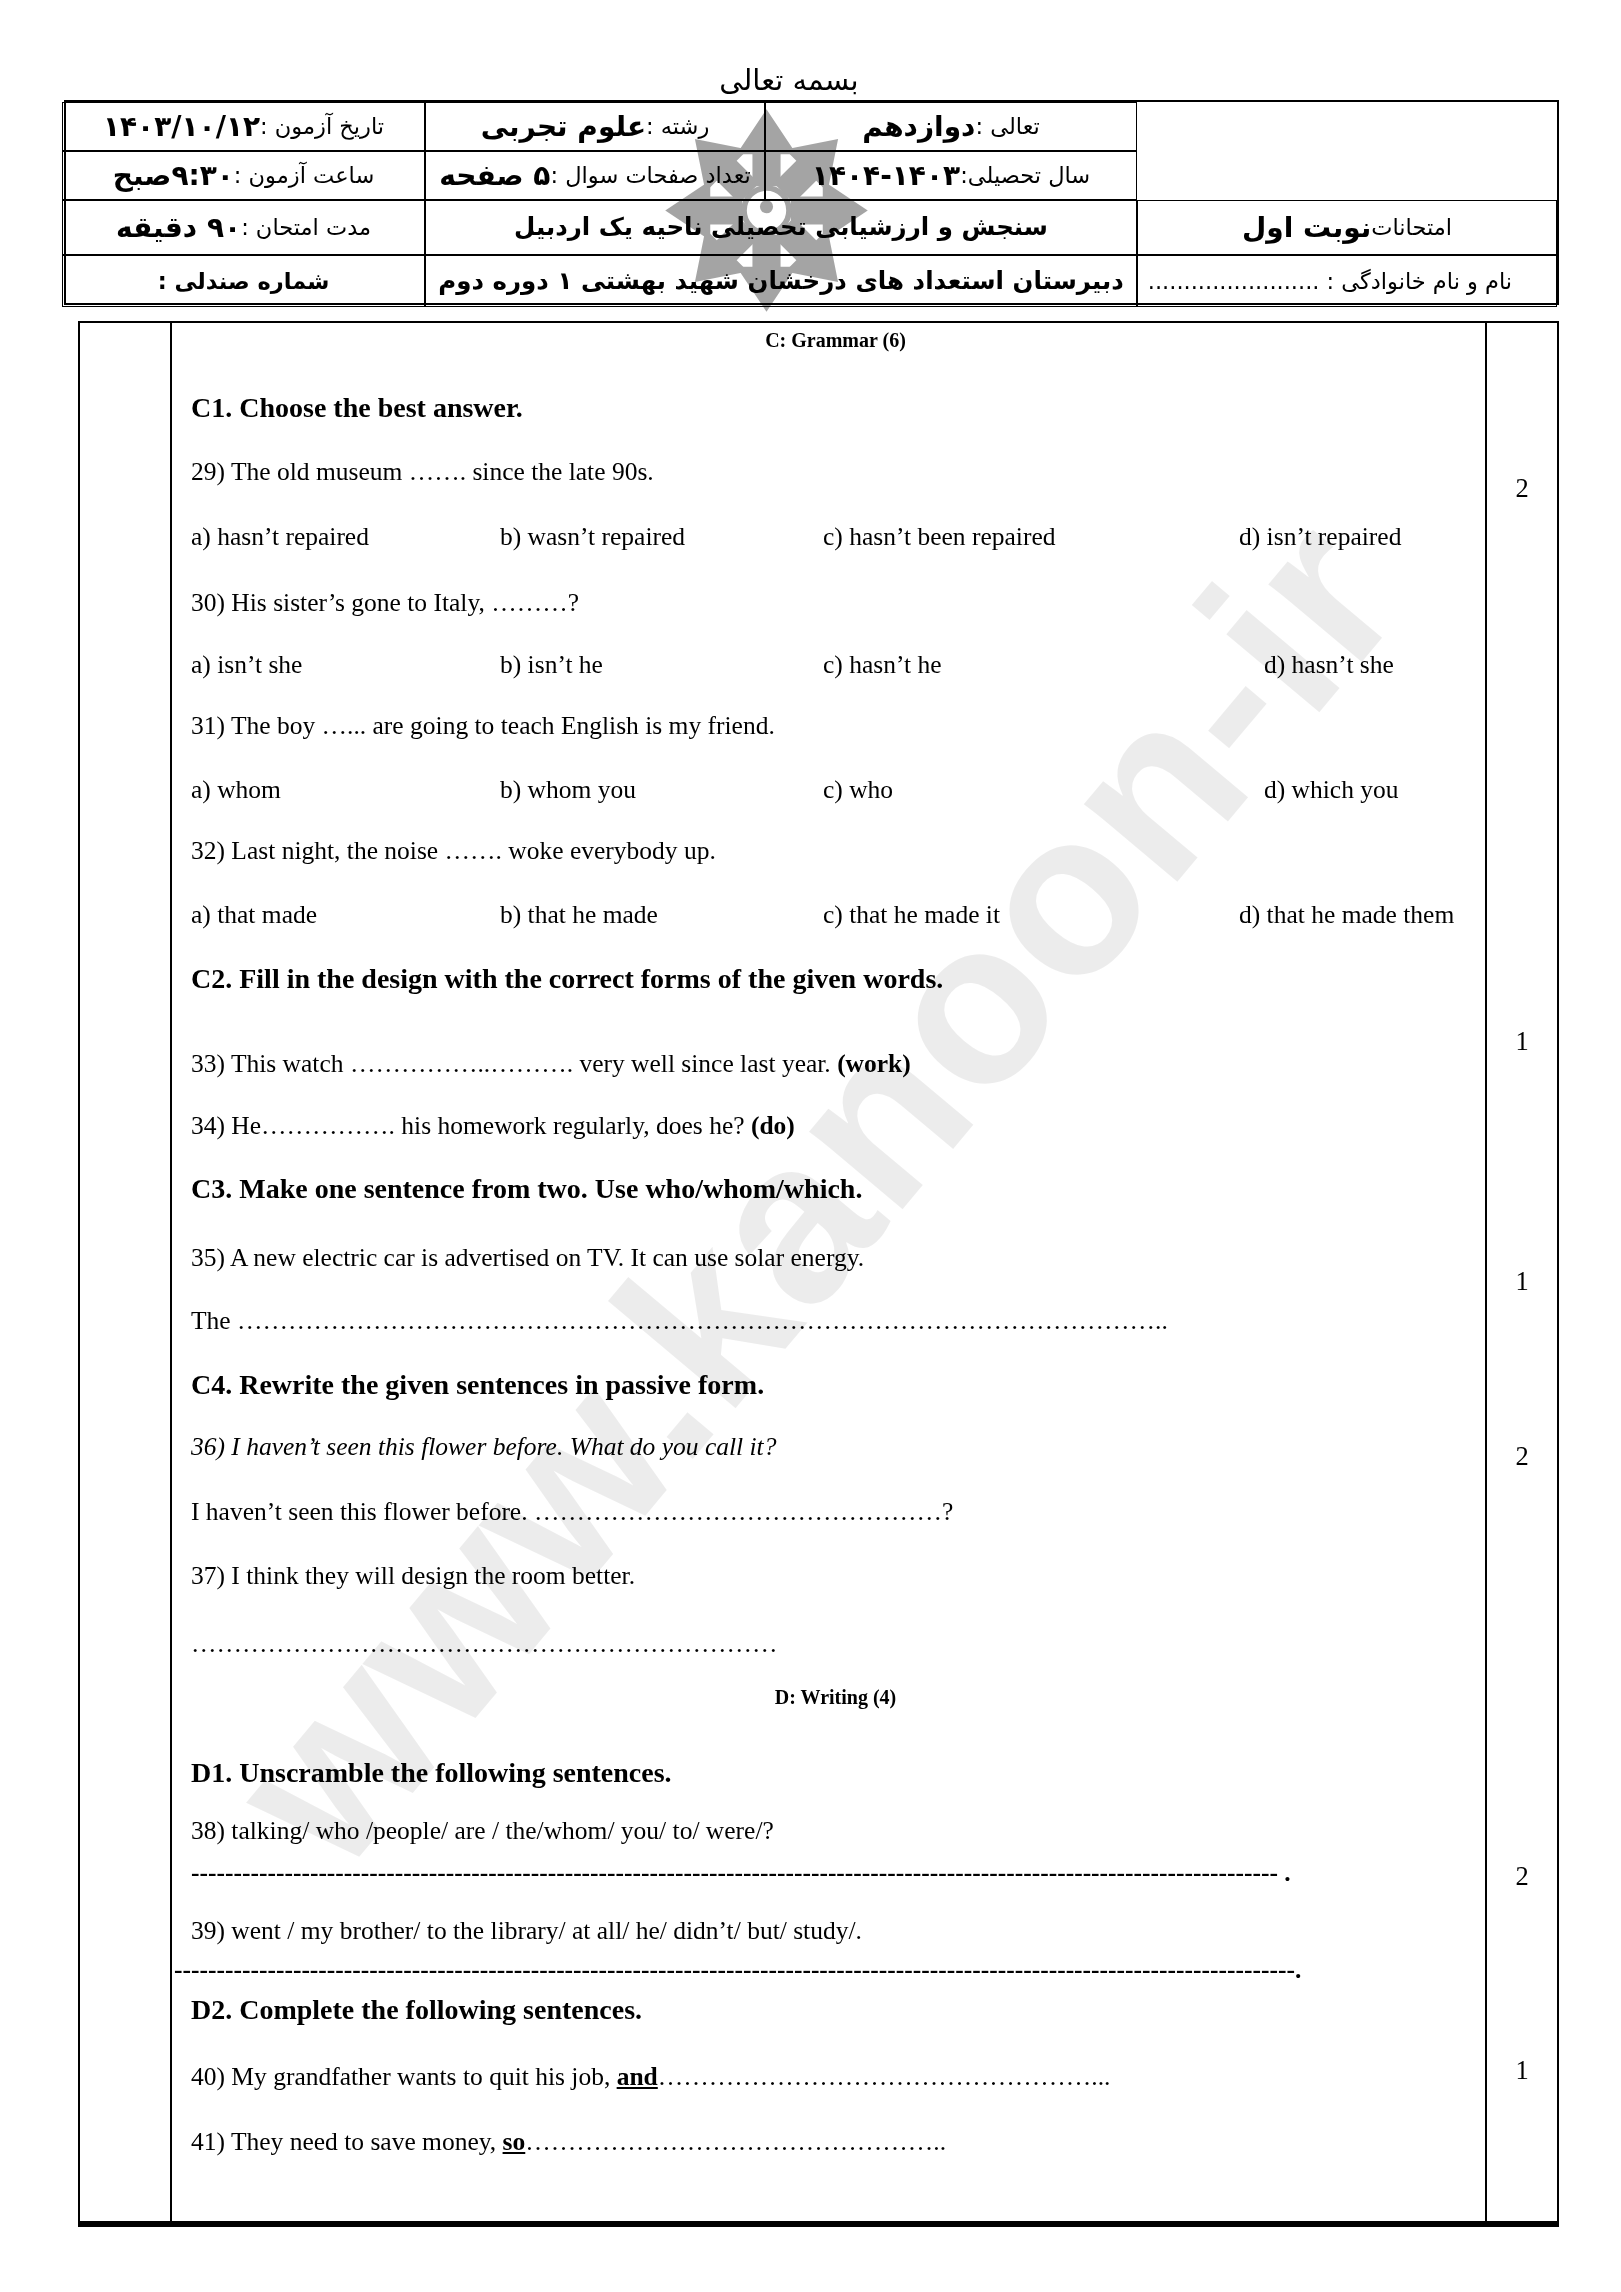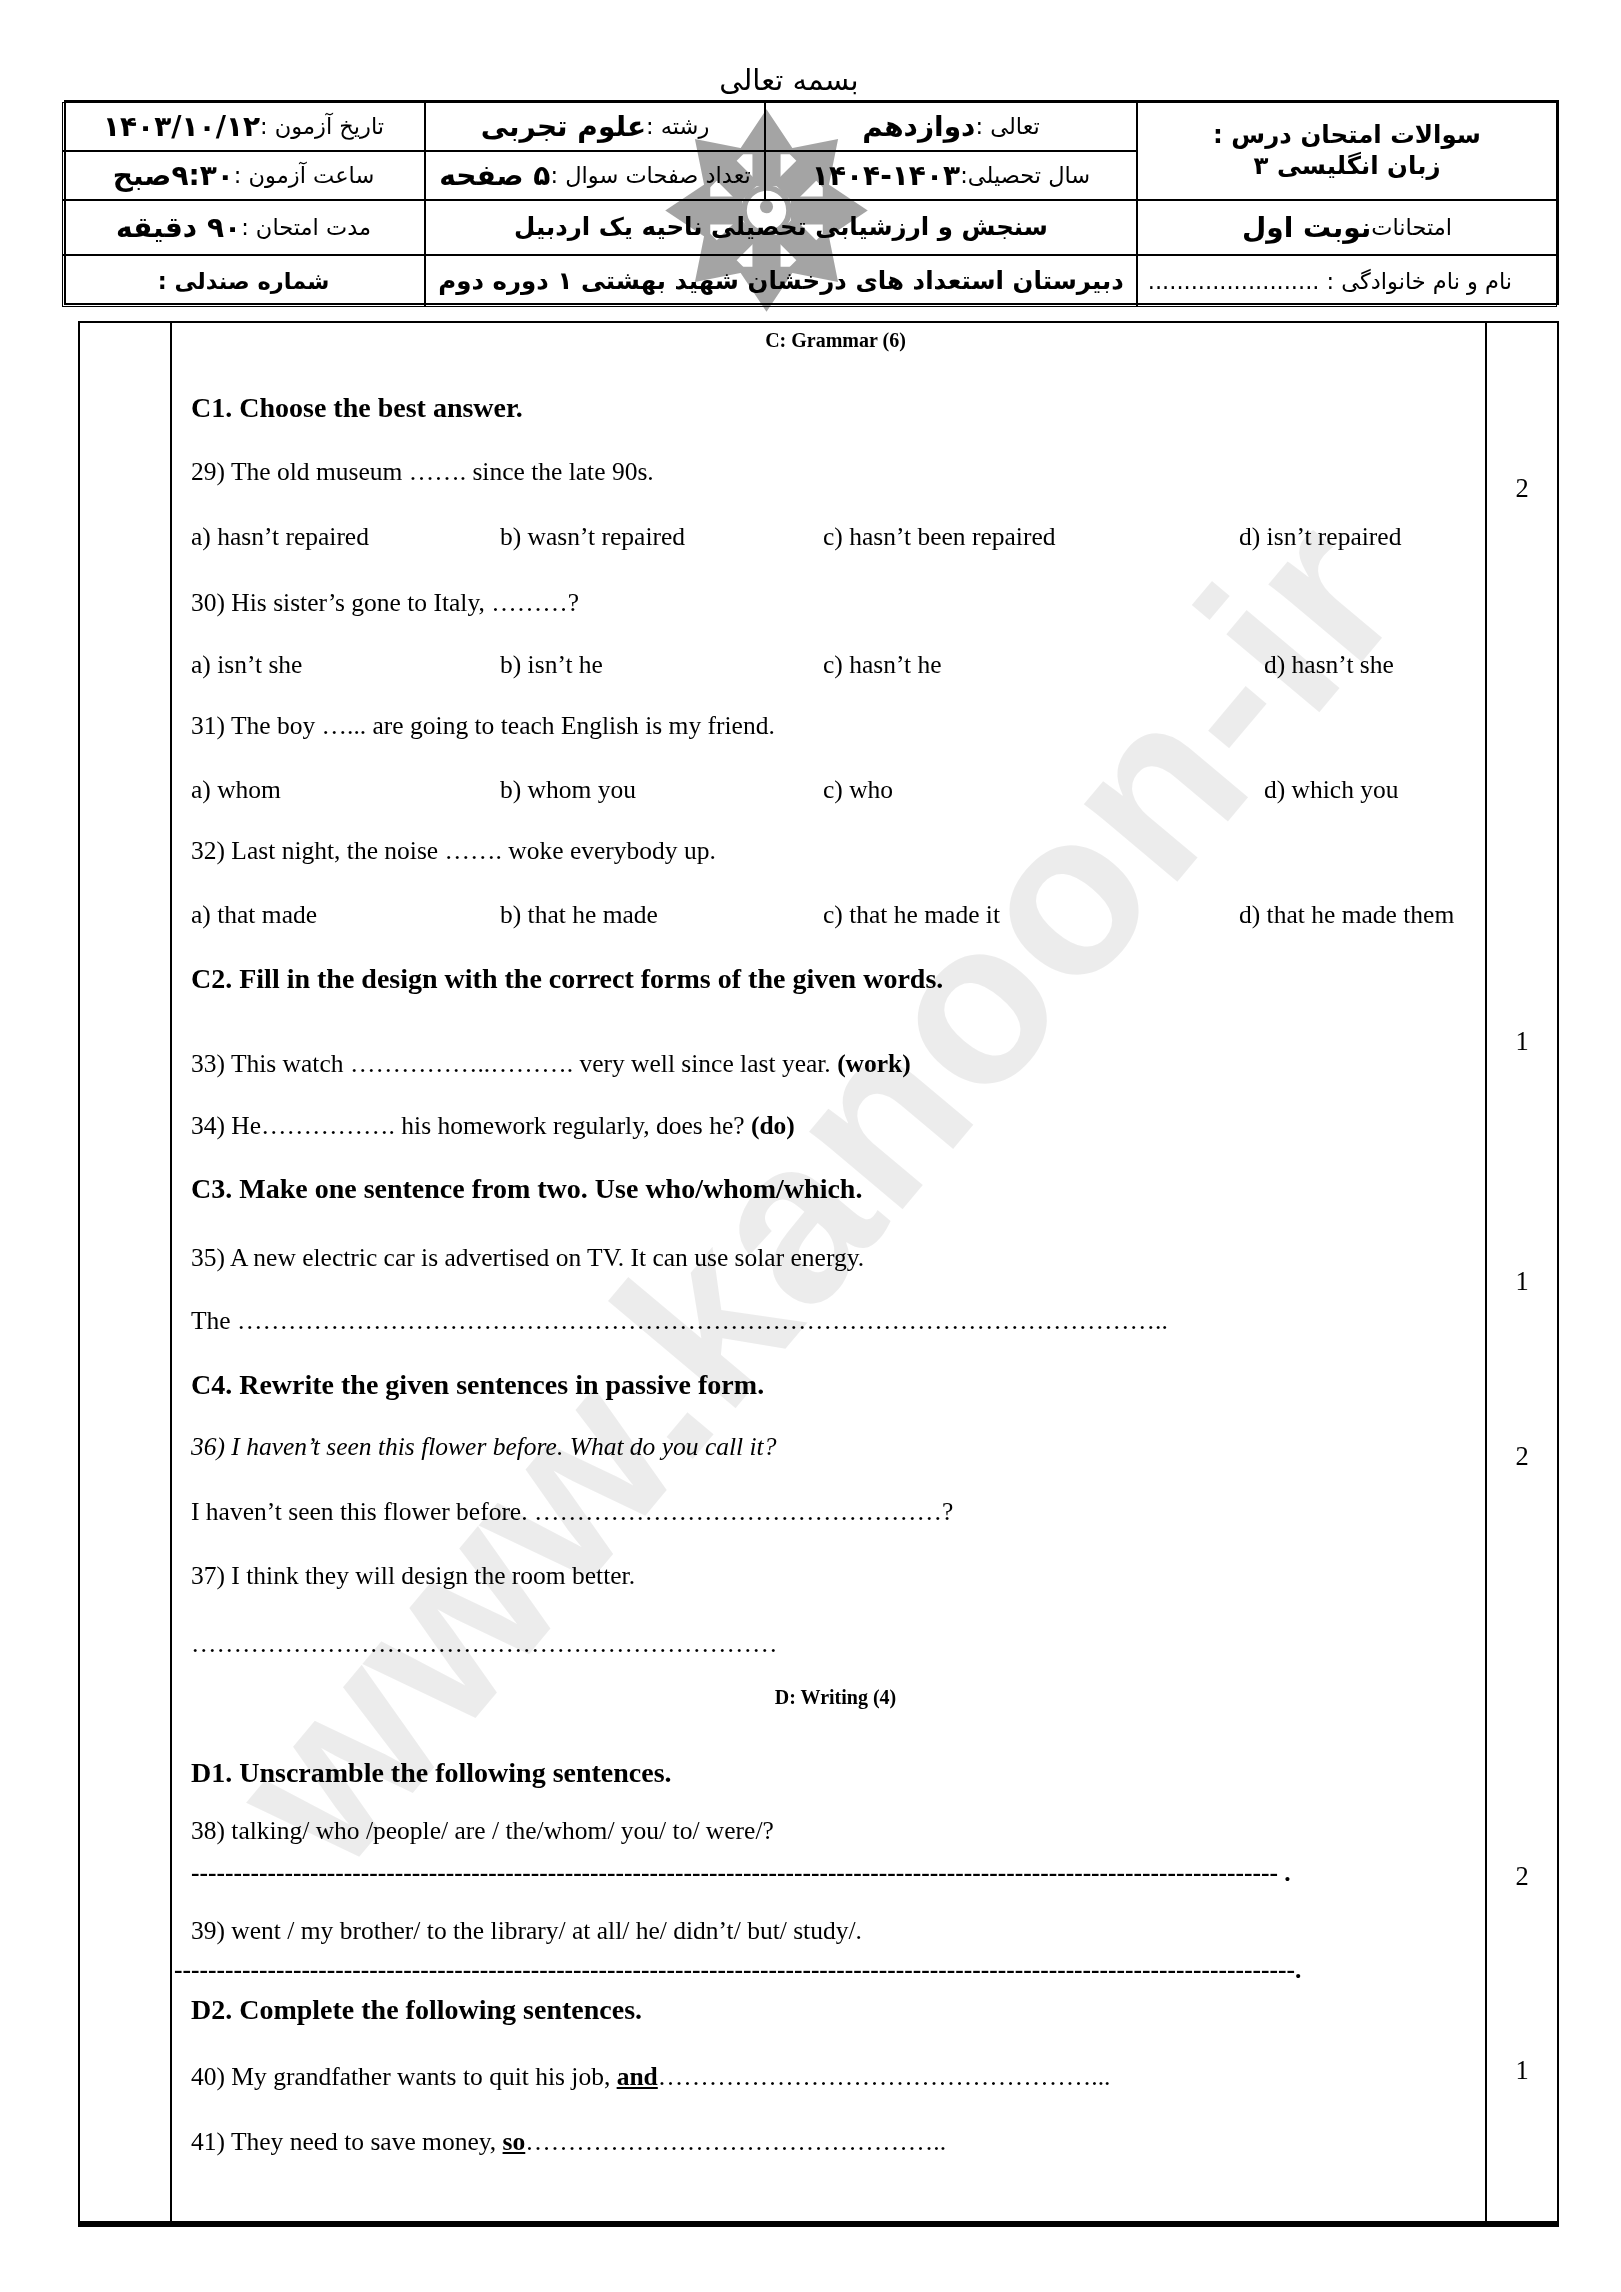--- a/index.html
+++ b/index.html
@@ -88,24 +88,20 @@
     <polygon points="0,-108 32,-60 15,-60 15,-26 -15,-26 -15,-60 -32,-60" transform="rotate(270)"></polygon>
     <polygon points="0,-108 32,-60 15,-60 15,-26 -15,-26 -15,-60 -32,-60" transform="rotate(315)"></polygon>
   </g>
   <circle cx="0" cy="0" r="24" fill="#ffffff" stroke="#8e8e8e" stroke-width="6"></circle>
   <circle cx="0" cy="-4" r="7" fill="#8e8e8e"></circle>
 </svg>
 
 <div class="bismillah fa">بسمه تعالی</div>
 
 <div class="header-table fa">
-  <div class="cell c-course">
-    <span>سوالات امتحان درس :</span>
-    <span>زبان انگلیسی ۳</span>
-  </div>
   <div class="cell c-grade">
     <span>تعالی :  </span>
       <span class="b">دوازدهم</span>
   </div>
   <div class="cell c-year">
     <span>سال تحصیلی: </span>
       <span class="b">۱۴۰۴-۱۴۰۳</span>
   </div>
   <div class="cell c-field">
     <span>رشته : </span>

